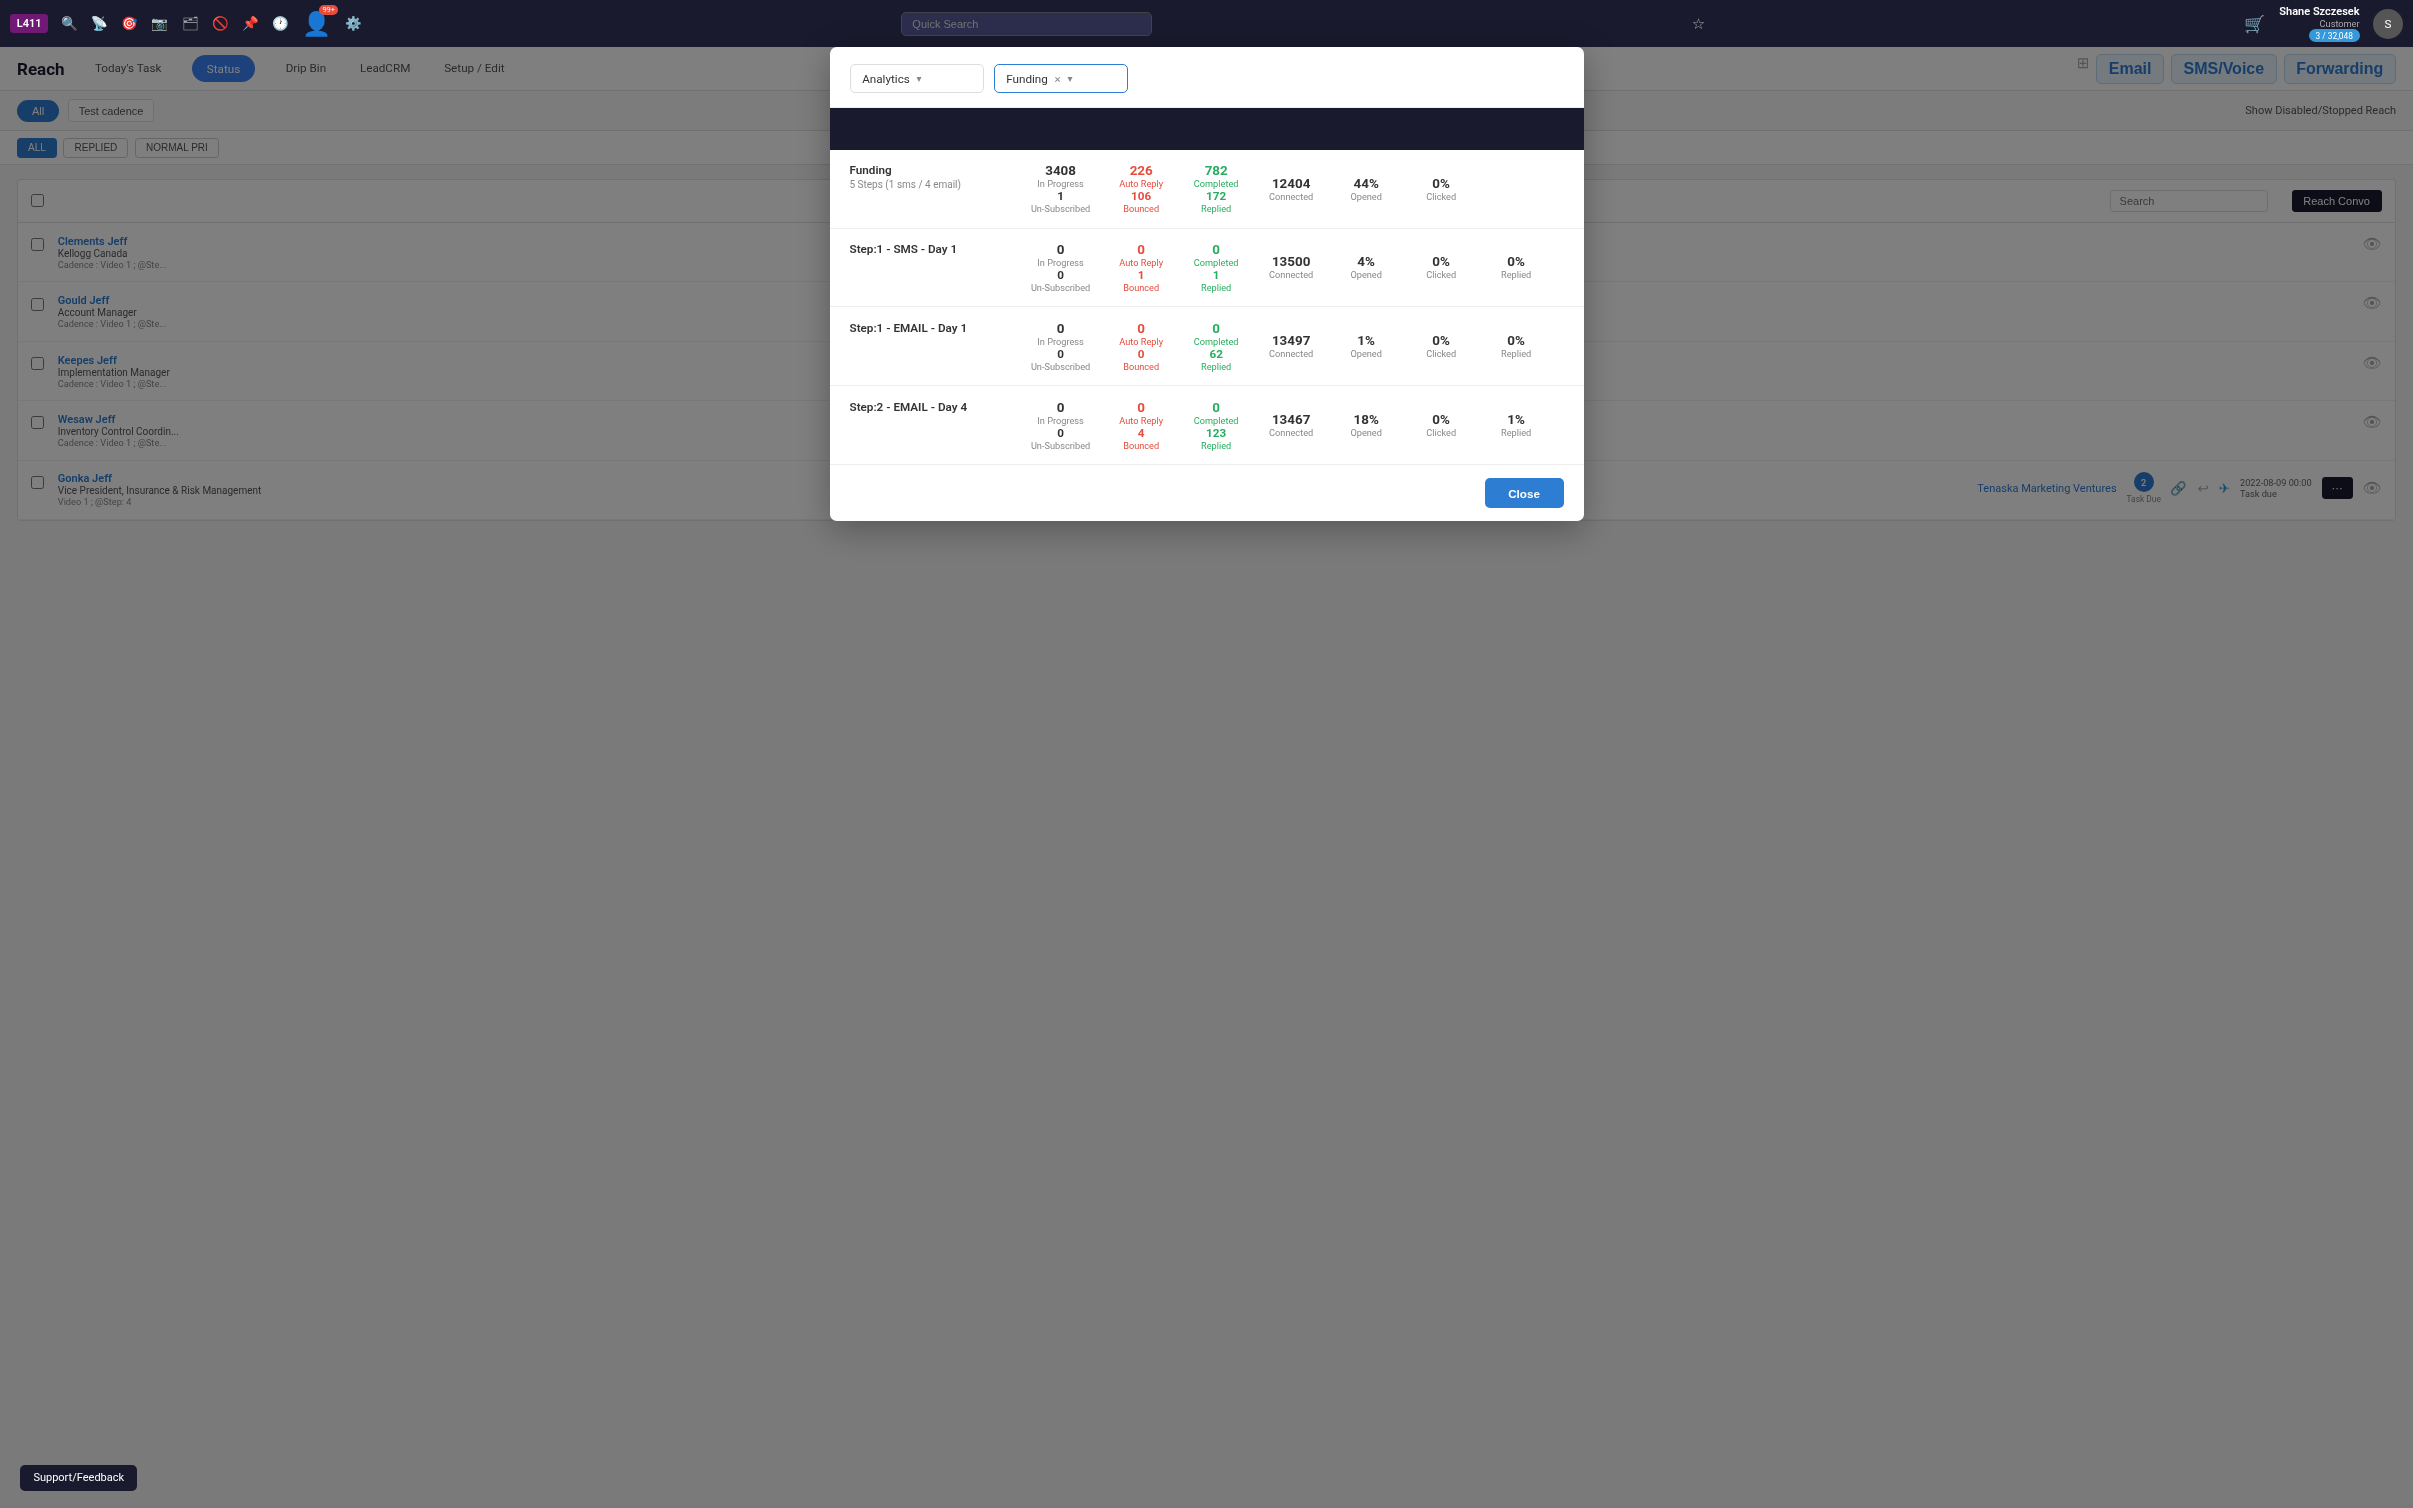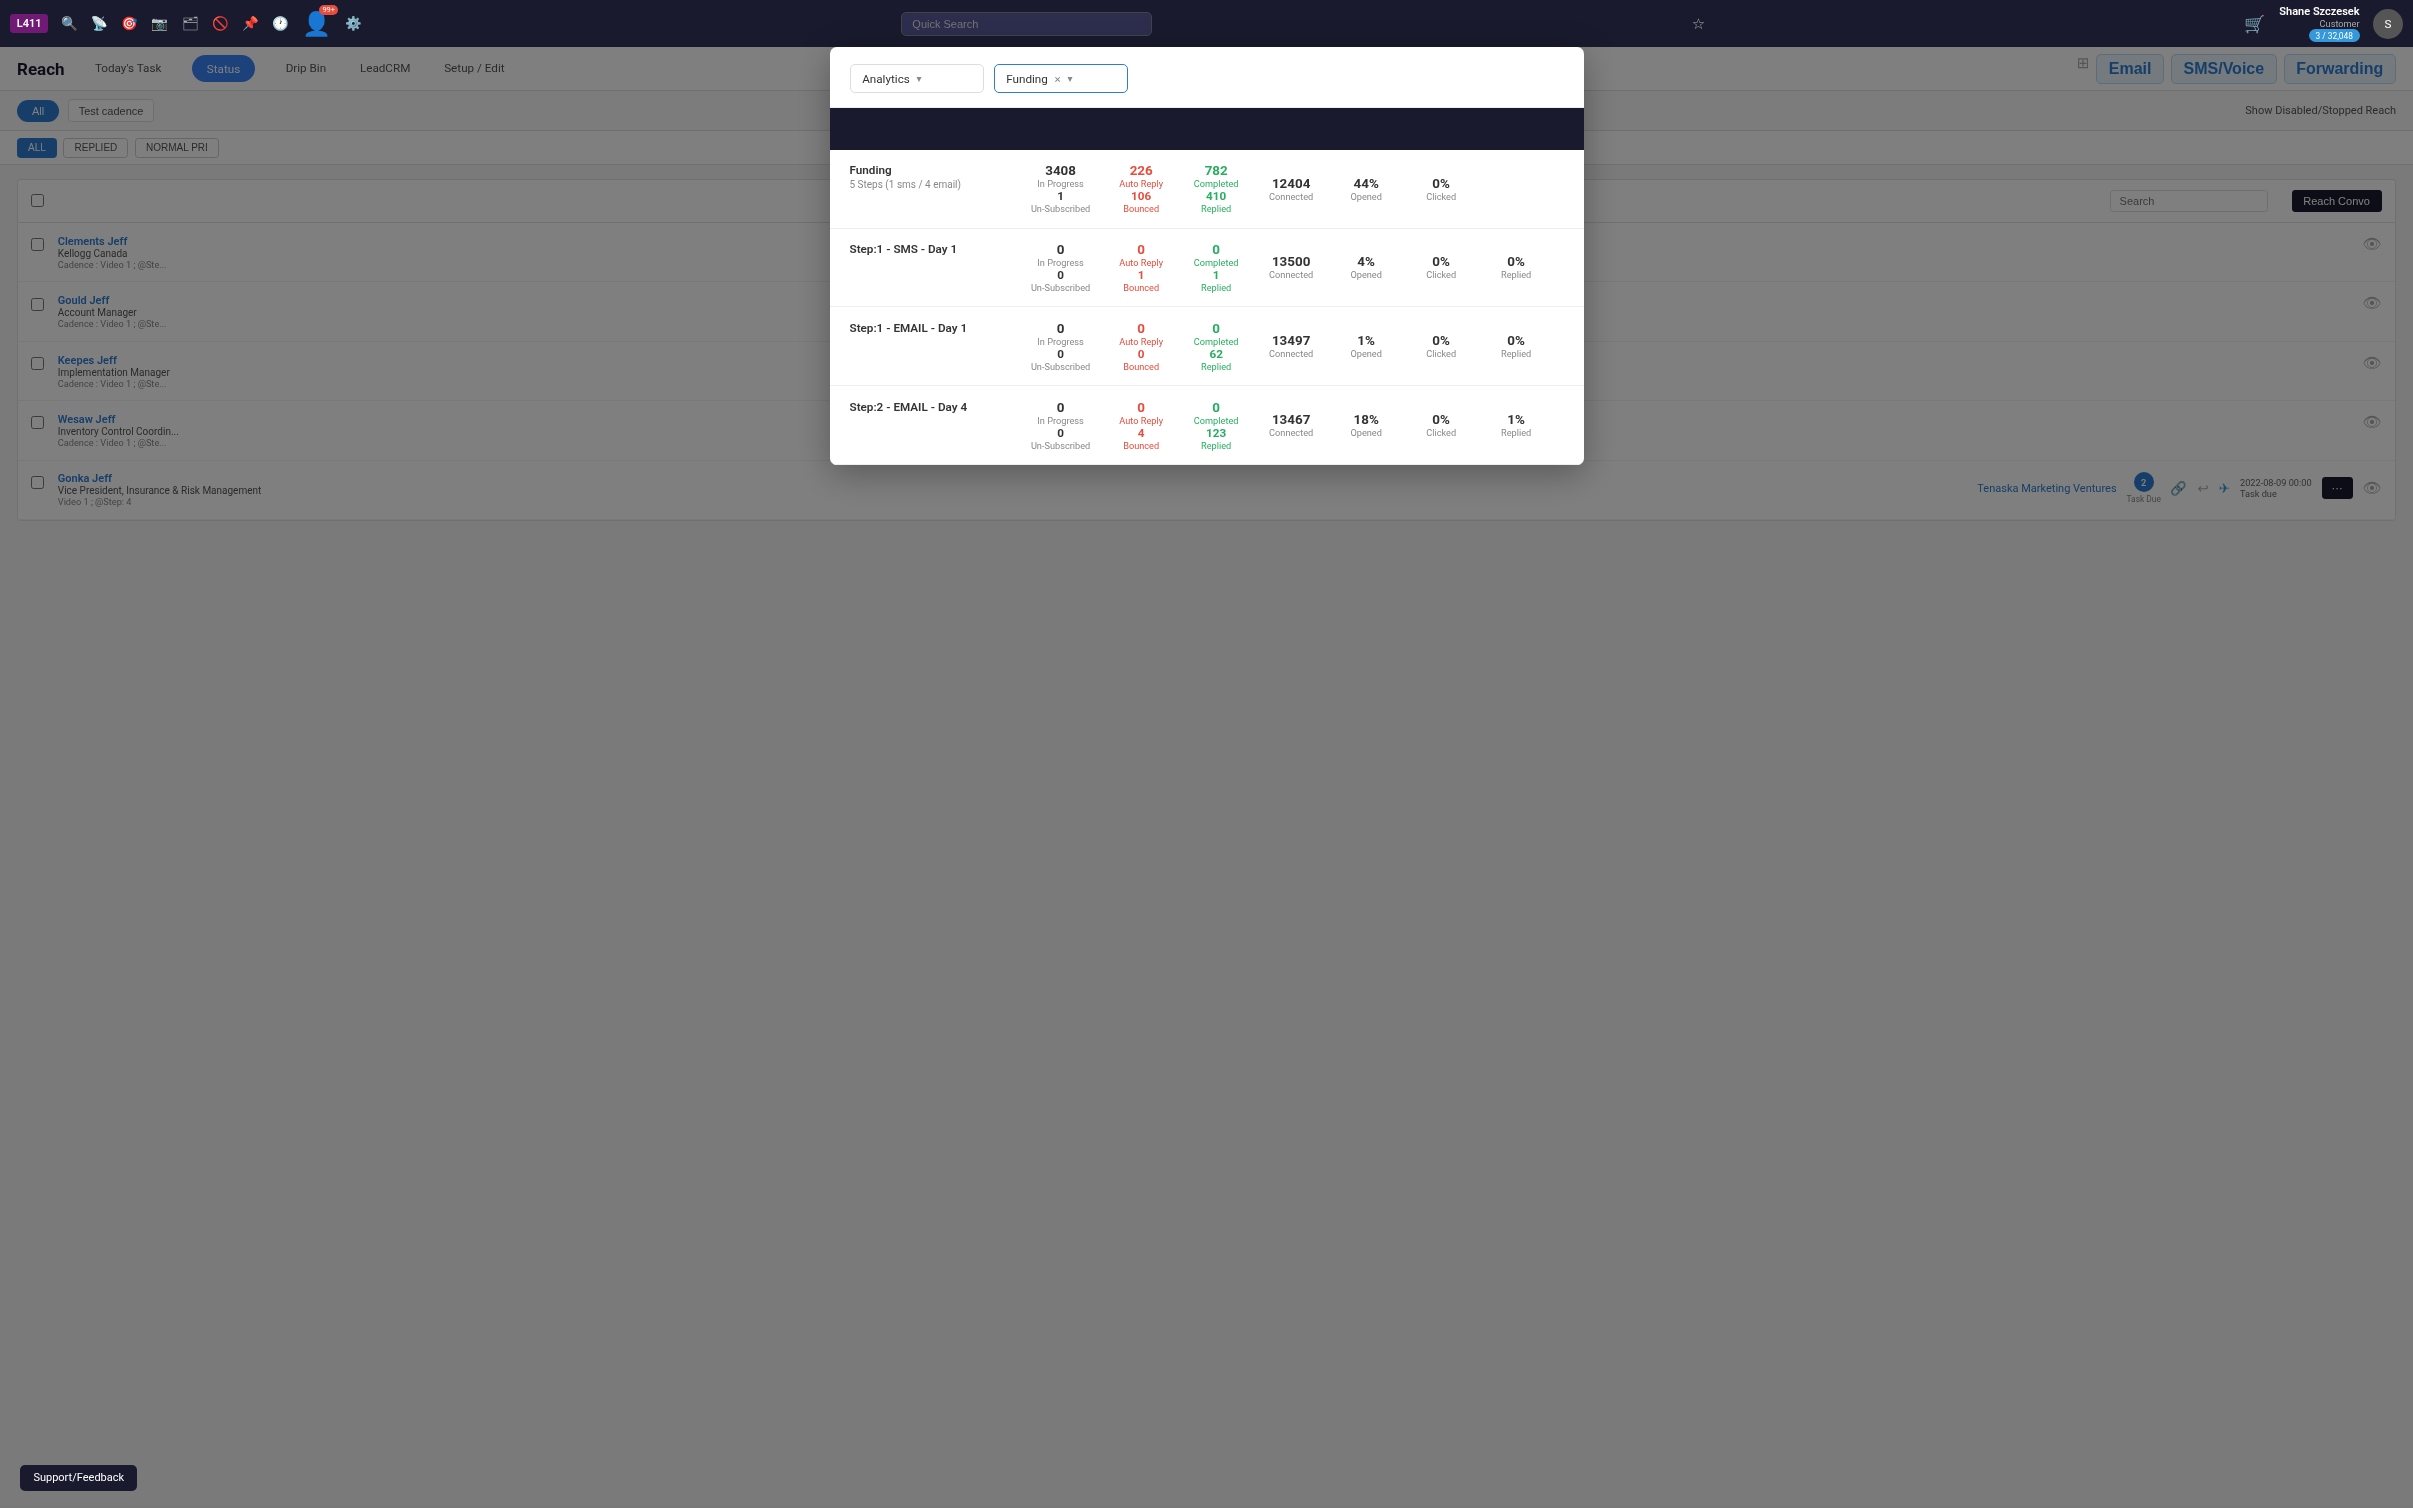--- a/index.html
+++ b/index.html
@@ -595,21 +595,21 @@
           </div>
           <div class="stat-col">
             <span class="stat-number red">226</span>
             <span class="stat-label" style="color:#e74c3c;">Auto Reply</span>
             <span class="stat-number red" style="font-size:11.7px;">106</span>
             <span class="stat-label" style="color:#e74c3c;">Bounced</span>
           </div>
           <div class="stat-col">
             <span class="stat-number green">782</span>
             <span class="stat-label" style="color:#27ae60;">Completed</span>
-            <span class="stat-number green" style="font-size:11.7px;">410</span>
+            <span class="stat-number green" style="font-size:11.7px;">172</span>
             <span class="stat-label" style="color:#27ae60;">Replied</span>
           </div>
           <div class="stat-col">
             <span class="stat-number">12404</span>
             <span class="stat-label">Connected</span>
           </div>
           <div class="stat-col">
             <span class="stat-number">44%</span>
             <span class="stat-label">Opened</span>
           </div>
@@ -741,18 +741,21 @@
           </div>
           <div class="stat-col">
             <span class="stat-number">1%</span>
             <span class="stat-label">Replied</span>
           </div>
         </div>
       </div>
 
     </div>
 
+    <div class="modal-footer">
+      <button class="close-btn">Close</button>
+    </div>
 
   </div>
 </div>
 
 <div class="support-btn">Support/Feedback</div>
 
 
 </body></html>

